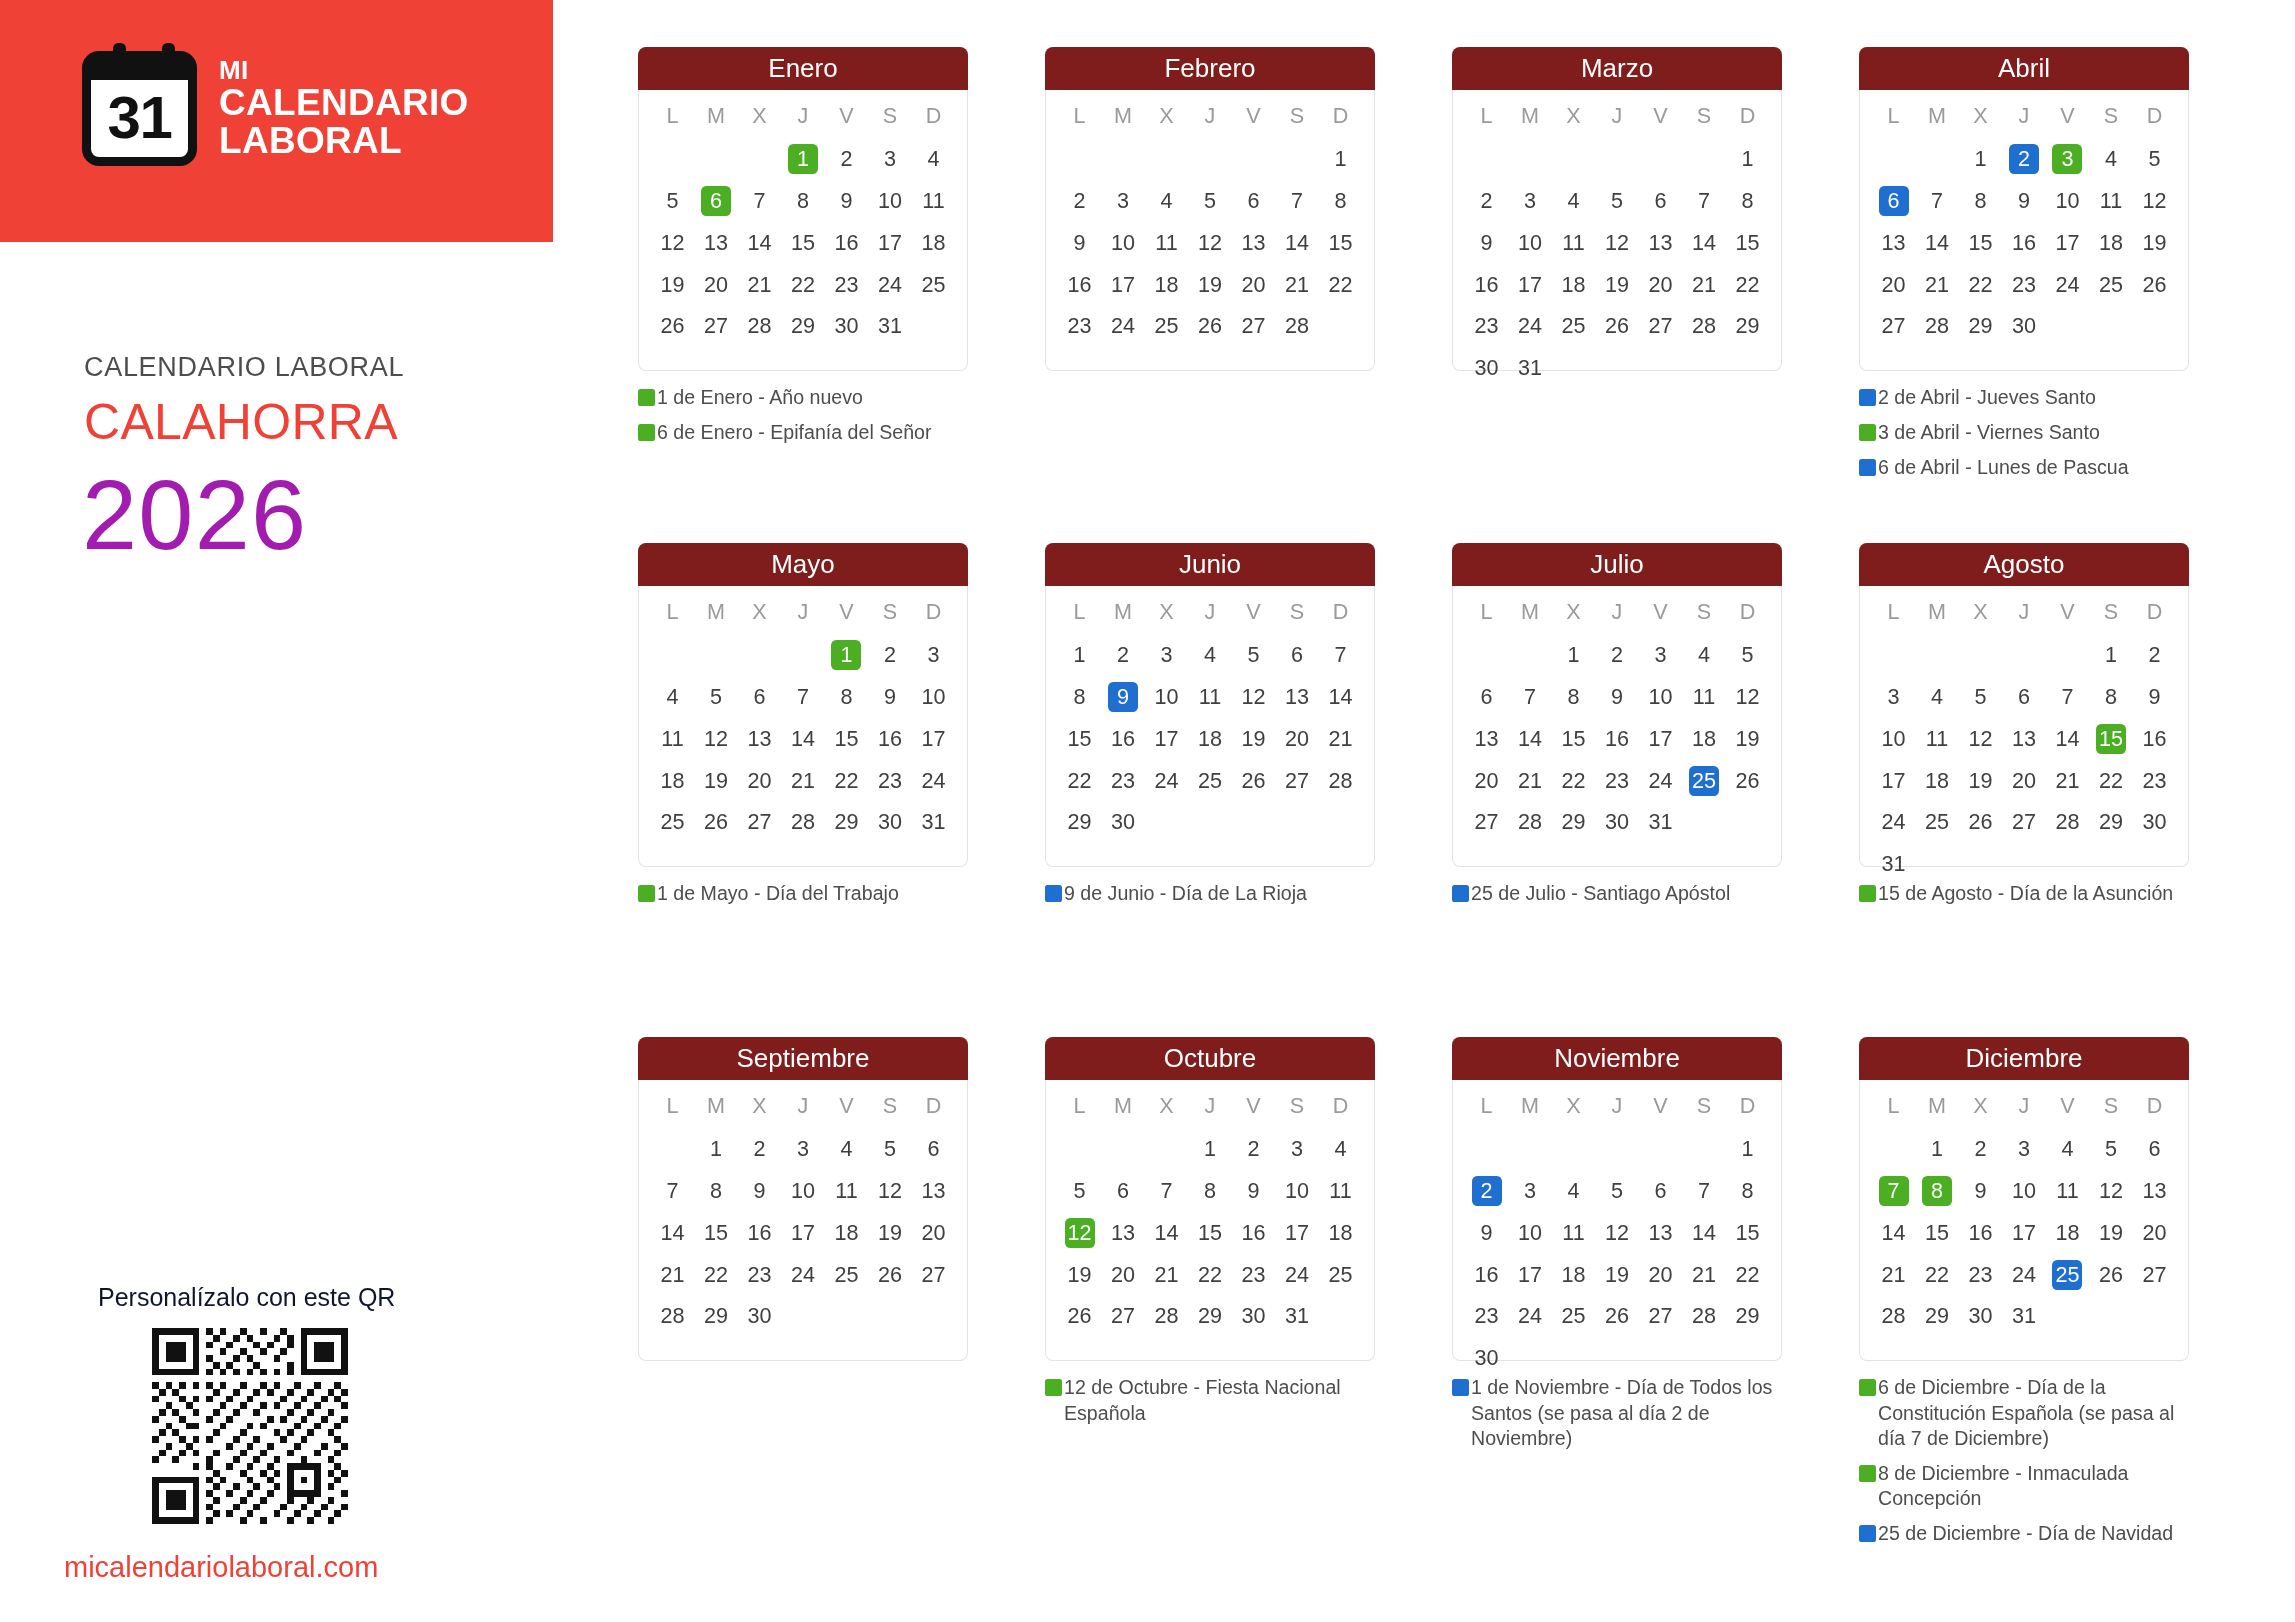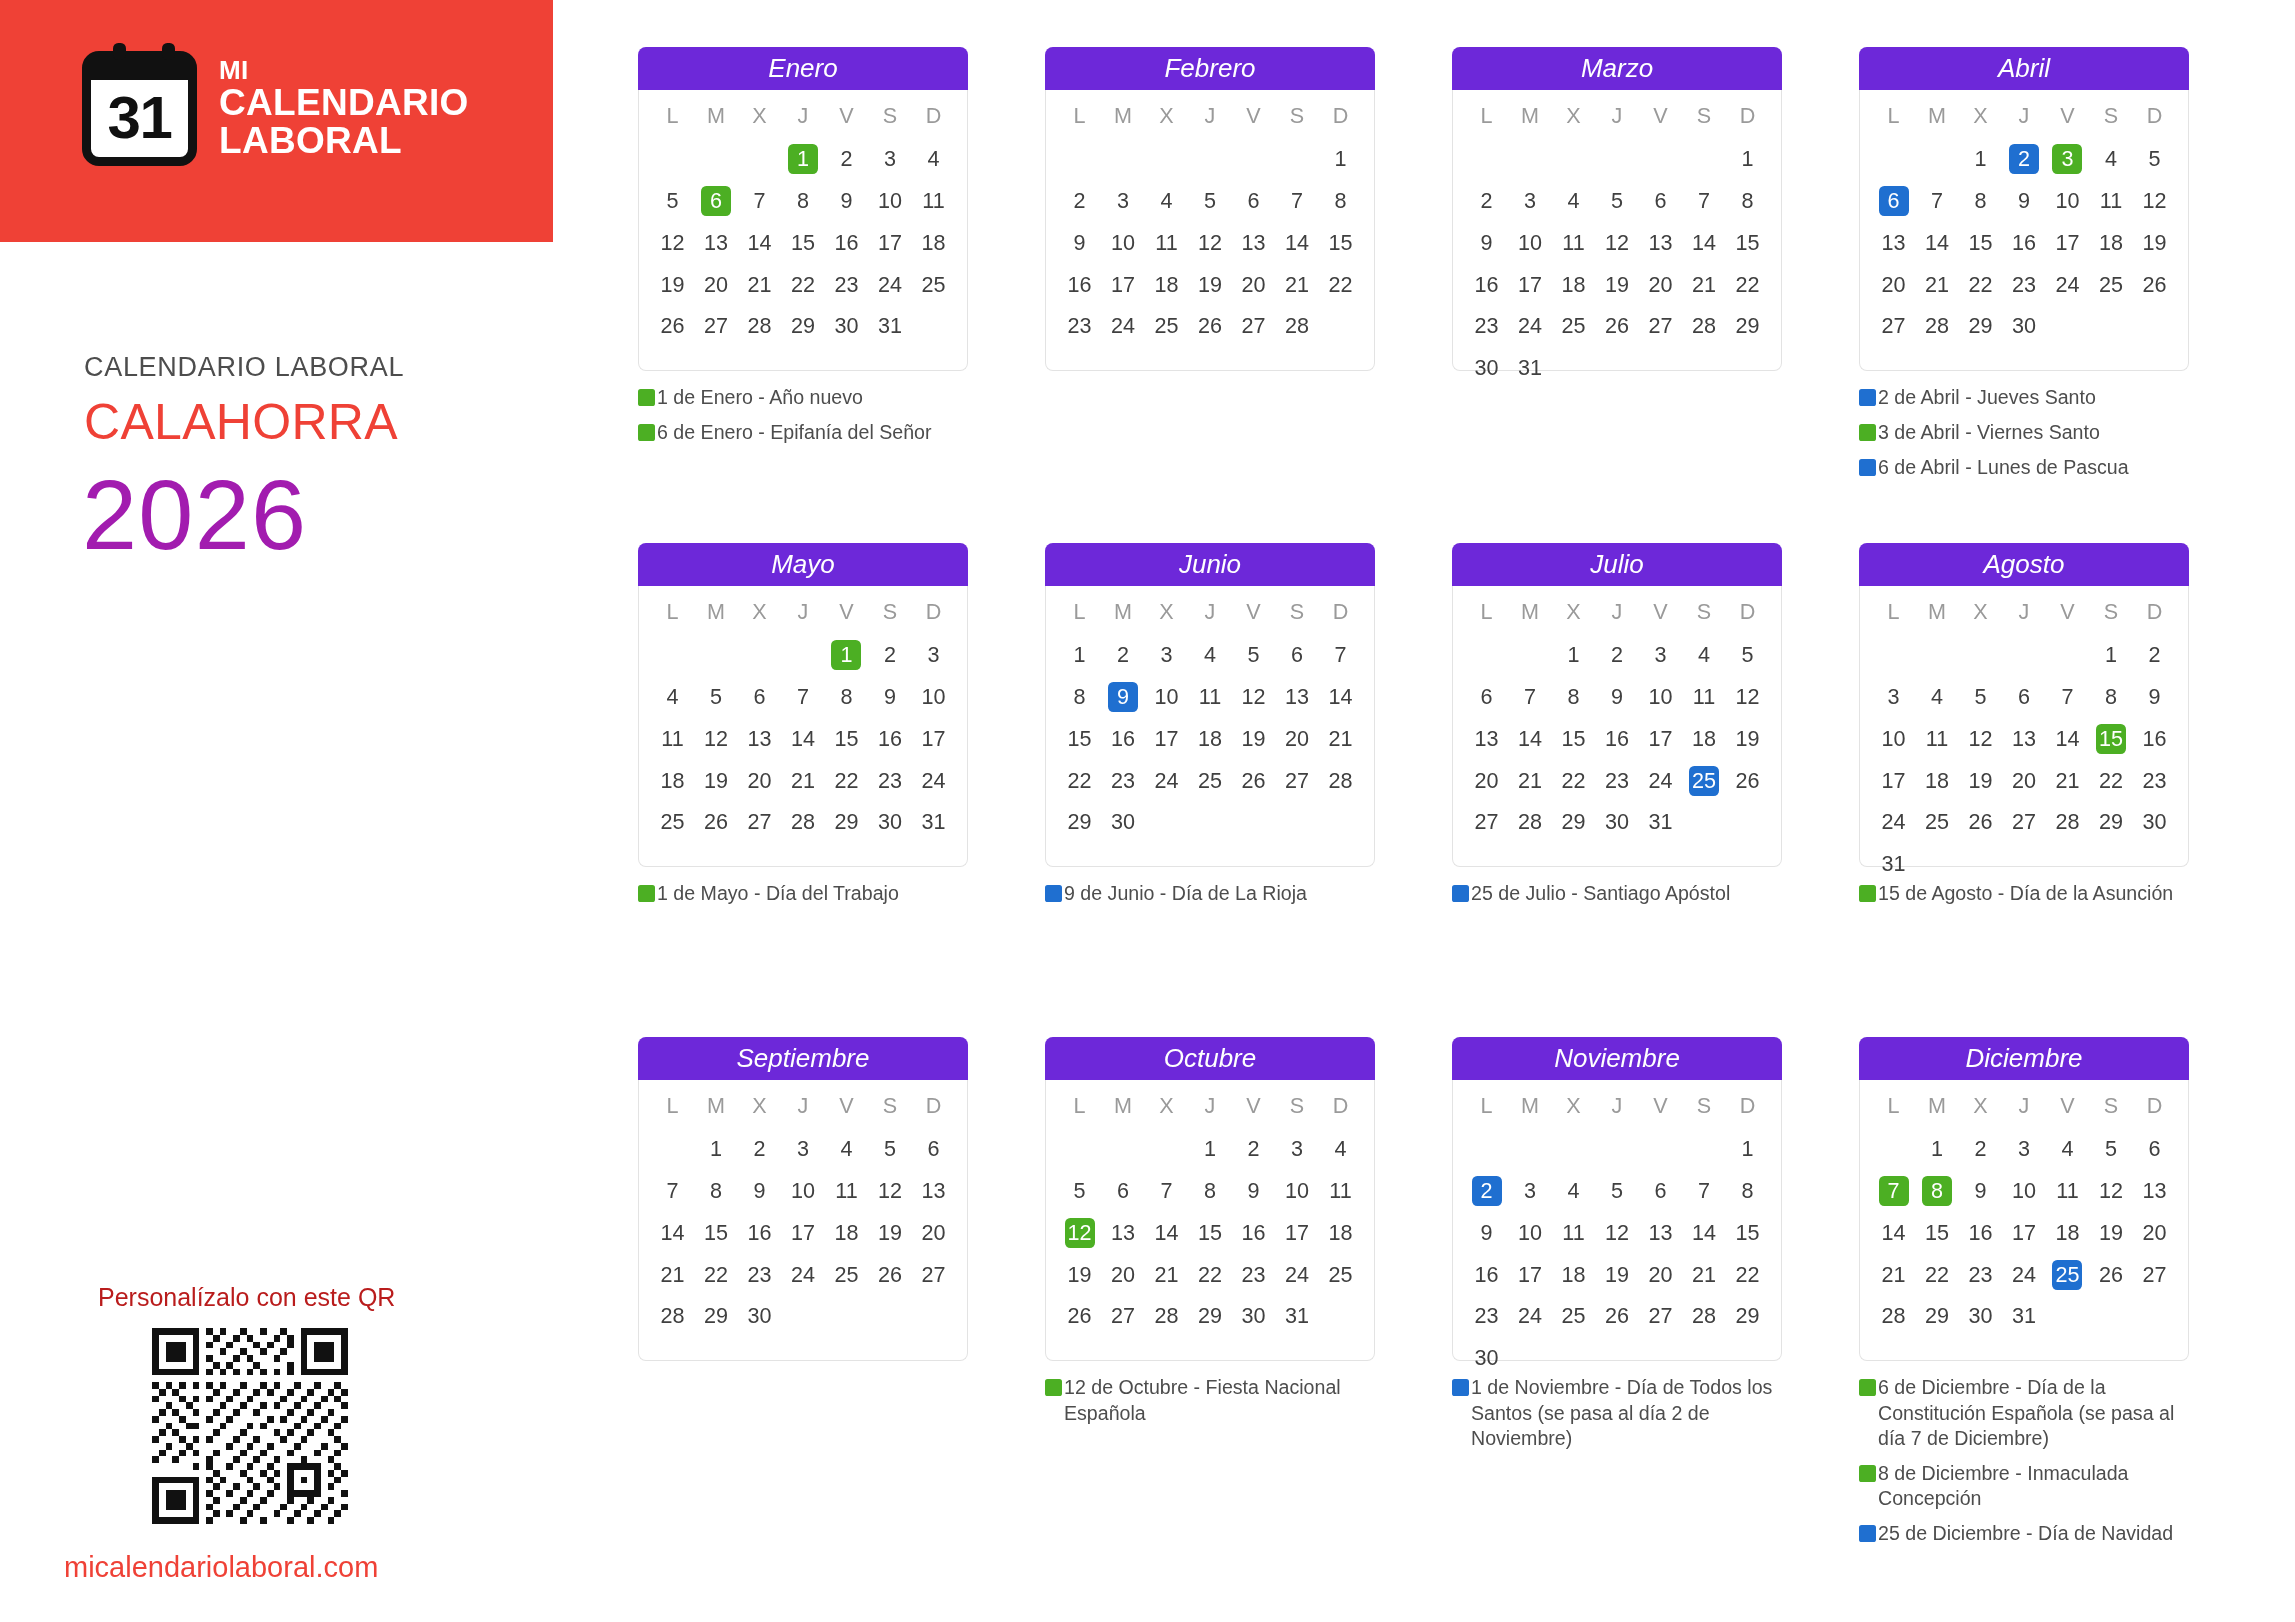--- a/index.html
+++ b/index.html
@@ -61,37 +61,36 @@
     font-size:99px; color:#a21caf; letter-spacing:1.3px;
   }
 
   .legend { position:absolute; left:80px; top:798px; }
   .legend-row { display:flex; align-items:center; margin-bottom:23.6px; }
   .legend-sq { width:19.6px; height:19.6px; border-radius:2.6px; }
   .legend-tx { margin-left:14.4px; font-size:29px; color:#4d4d4d; }
 
   .qr-caption {
     position:absolute; left:98px; top:1283px;
-    font-size:25px; color:#b91c1c;
+    font-size:25px; color:#0f172a;
   }
   .qr-box {
     position:absolute; left:152px; top:1328px; width:196px; height:196px;
   }
   .qr-box svg { display:block; }
   .site {
     position:absolute; left:64px; top:1551px;
     font-size:29px; color:#ef4136;
   }
   .mcell { width:330px; }
   .mhead {
-    background:#6d28d9; color:#ffffff;
+    background:#7f1d1d; color:#ffffff;
     border-radius:7.9px 7.9px 0 0;
     height:43px; display:flex; align-items:center; justify-content:center;
     font-size:26px;
-    font-style:italic;
   }
   .mbody {
     background:#ffffff;
     border:1.3px solid #e3e3e3; border-top:none;
     border-radius:0 0 7.9px 7.9px;
     padding:9.2px 11.8px 11.8px 11.8px;
     box-sizing:border-box;
   }
   .mbody.h-std { height:281px; }
   .dow, .wk {

